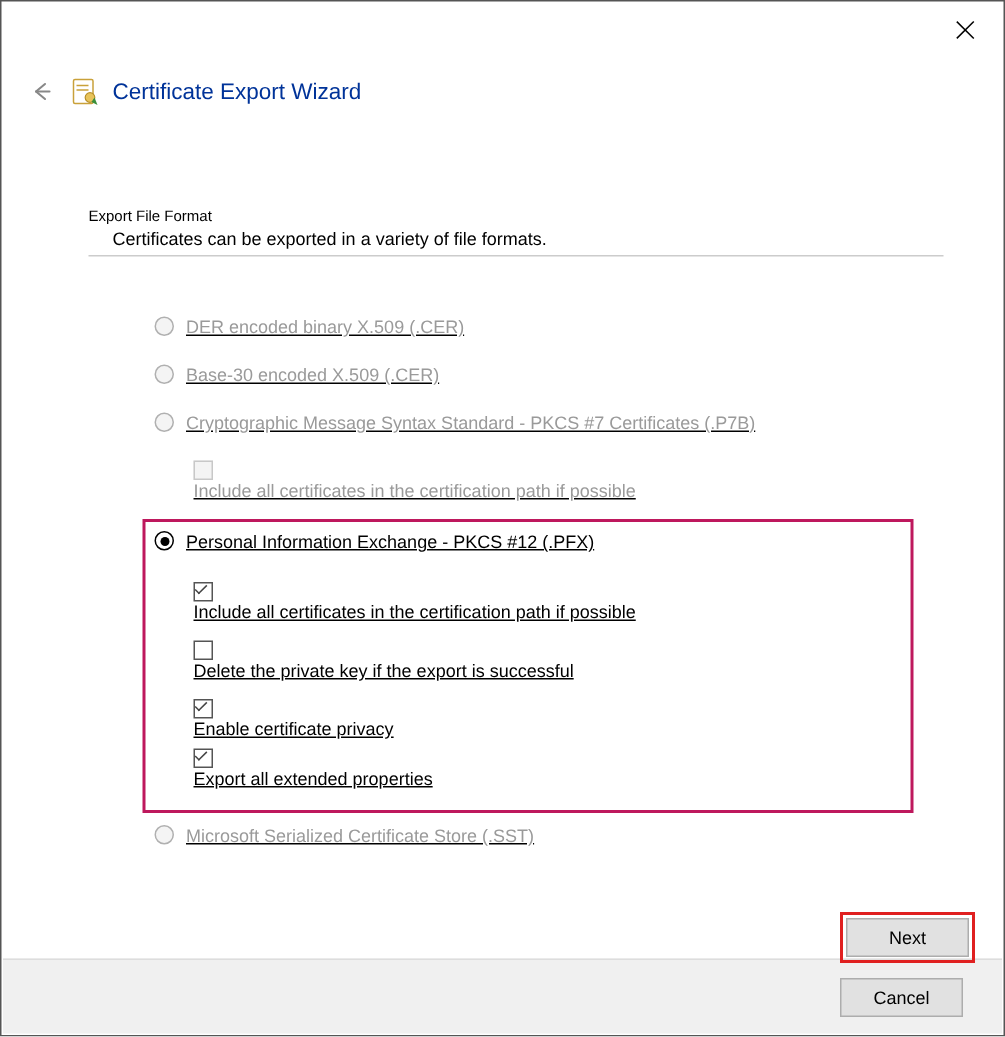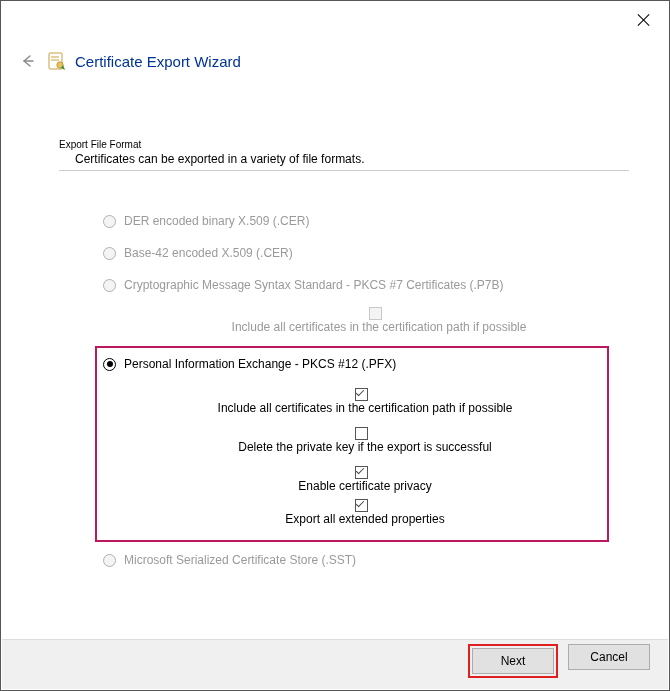--- a/index.html
+++ b/index.html
@@ -79,23 +79,24 @@
     margin-left: 28px;
     font-size: 12px;
     margin-bottom: 16px;
   }
 
   .options {
     margin-left: 44px;
   }
   .opt-row {
     display: flex;
-    align-items: center;
+    align-items: flex-start;
     min-height: 20px;
     margin-bottom: 12px;
+    text-decoration: underline;
   }
   .sub-row { margin-left: 26px; flex-direction: column; }
   .radio, .chk {
     width: 13px; height: 13px;
     margin-right: 8px;
     flex-shrink: 0;
     display: inline-block;
     position: relative;
   }
   .radio {
@@ -142,20 +143,21 @@
     left: 1px; right: 1px; bottom: 1px;
     height: 50px;
     background: #f0f0f0;
     border-top: 1px solid #ddd;
   }
   .footer-buttons {
     position: absolute;
     right: 18px; bottom: 11px;
     display: flex;
     gap: 10px;
+    flex-direction: column;
   }
   .btn {
     width: 82px; height: 26px;
     background: #e1e1e1;
     border: 1px solid #adadad;
     font-size: 12px;
     display: flex;
     align-items: center;
     justify-content: center;
     cursor: pointer;
@@ -200,21 +202,21 @@
 
     <div class="options">
 
       <div class="opt-row">
         <span class="radio disabled"></span>
         <span class="opt-label disabled-text">DER encoded binary X.509 (.CER)</span>
       </div>
 
       <div class="opt-row">
         <span class="radio disabled"></span>
-        <span class="opt-label disabled-text">Base-42 encoded X.509 (.CER)</span>
+        <span class="opt-label disabled-text">Base-30 encoded X.509 (.CER)</span>
       </div>
 
       <div class="opt-row">
         <span class="radio disabled"></span>
         <span class="opt-label disabled-text">Cryptographic Message Syntax Standard - PKCS #7 Certificates (.P7B)</span>
       </div>
       <div class="opt-row sub-row">
         <span class="chk disabled"></span>
         <span class="opt-label disabled-text">Include all certificates in the certification path if possible</span>
       </div>

